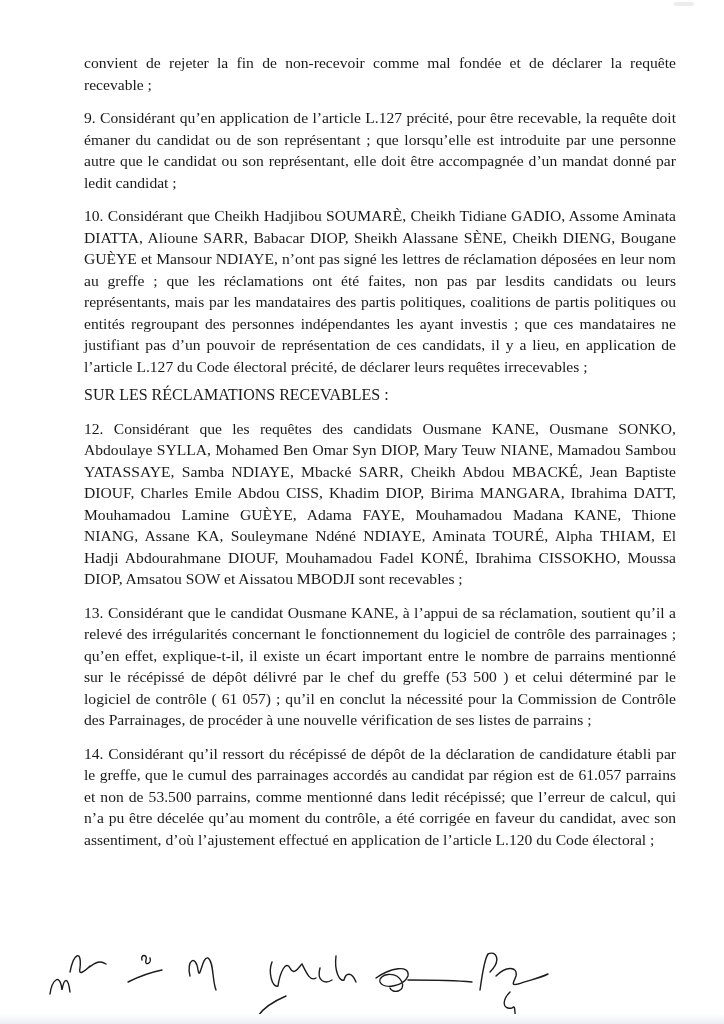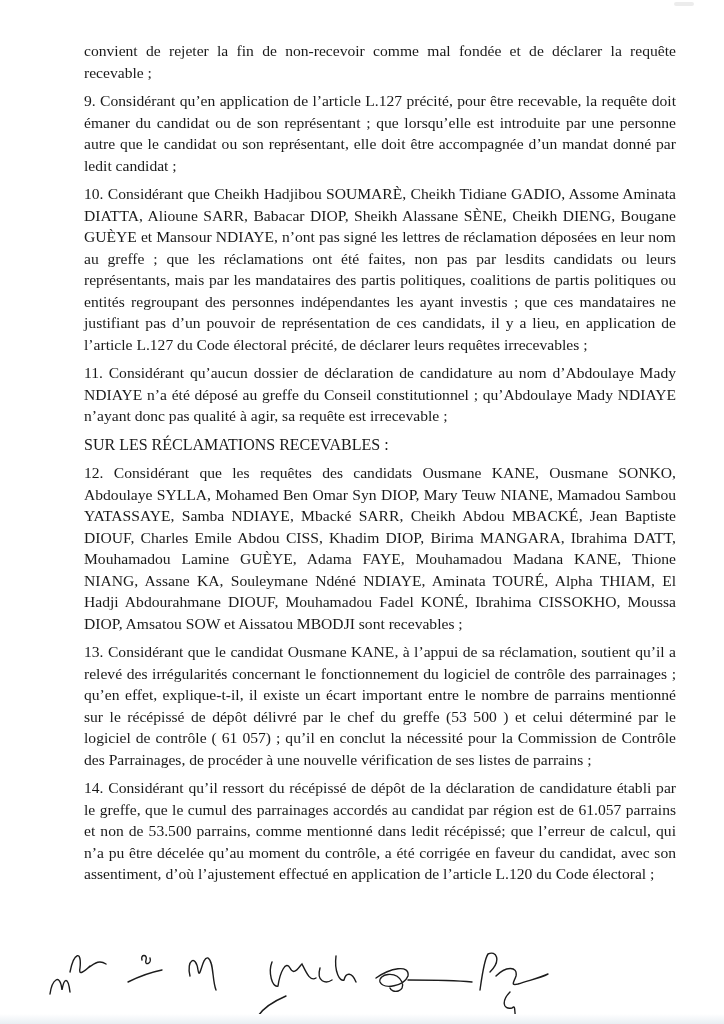--- a/index.html
+++ b/index.html
@@ -7,40 +7,39 @@
     width: 724px; height: 1024px; overflow: hidden;
     background: #ffffff; position: relative;
     font-family: "Liberation Serif", "DejaVu Serif", serif;
     color: #1a1a1a;
   }
   .page { position: absolute; left: 0; top: 0; width: 724px; height: 1024px; }
   .body-text {
     position: absolute; left: 84px; top: 40px; width: 592px;
     font-size: 15.6px; line-height: 21.5px; text-align: justify;
   }
-  .para { margin: 0 0 7px 0; }
+  .para { margin: 12px 0 7px 0; }
   .heading { margin: 0 0 7px 0; font-size: 16px; }
   .signatures { position: absolute; left: 40px; top: 942px; width: 600px; height: 80px; }
   .scan-band {
     position: absolute; left: 0; right: 0; bottom: 0; height: 10px;
     background: linear-gradient(to bottom, #ffffff, #e9eef3);
   }
   .corner-mark { position: absolute; right: 30px; top: 2px; width: 20px; height: 4px; background: #e4e4e4; border-radius: 2px; opacity: .7; }
 </style>
 </head>
 <body>
 
 <div class="page">
   <div class="corner-mark"></div>
 
   <div class="body-text">
     <p class="para">convient de rejeter la fin de non-recevoir comme mal fondée et de déclarer la requête recevable ;</p>
     <p class="para">9. Considérant qu’en application de l’article L.127 précité, pour être recevable, la requête doit émaner du candidat ou de son représentant ; que lorsqu’elle est introduite par une personne autre que le candidat ou son représentant, elle doit être accompagnée d’un mandat donné par ledit candidat ;</p>
     <p class="para">10. Considérant que Cheikh Hadjibou SOUMARÈ, Cheikh Tidiane GADIO, Assome Aminata DIATTA, Alioune SARR, Babacar DIOP, Sheikh Alassane SÈNE, Cheikh DIENG, Bougane GUÈYE et Mansour NDIAYE, n’ont pas signé les lettres de réclamation déposées en leur nom au greffe ; que les réclamations ont été faites, non pas par lesdits candidats ou leurs représentants, mais par les mandataires des partis politiques, coalitions de partis politiques ou entités regroupant des personnes indépendantes les ayant investis ; que ces mandataires ne justifiant pas d’un pouvoir de représentation de ces candidats, il y a lieu, en application de l’article L.127 du Code électoral précité, de déclarer leurs requêtes irrecevables ;</p>
-    <p class="para">11. Considérant qu’aucun dossier de déclaration de candidature au nom d’Abdoulaye Mady NDIAYE n’a été déposé au greffe du Conseil constitutionnel ; qu’Abdoulaye Mady NDIAYE n’ayant donc pas qualité à agir, sa requête est irrecevable ;</p>
     <p class="heading">SUR LES RÉCLAMATIONS RECEVABLES :</p>
     <p class="para">12. Considérant que les requêtes des candidats Ousmane KANE, Ousmane SONKO, Abdoulaye SYLLA, Mohamed Ben Omar Syn DIOP, Mary Teuw NIANE, Mamadou Sambou YATASSAYE, Samba NDIAYE, Mbacké SARR, Cheikh Abdou MBACKÉ, Jean Baptiste DIOUF, Charles Emile Abdou CISS, Khadim DIOP, Birima MANGARA, Ibrahima DATT, Mouhamadou Lamine GUÈYE, Adama FAYE, Mouhamadou Madana KANE, Thione NIANG, Assane KA, Souleymane Ndéné NDIAYE, Aminata TOURÉ, Alpha THIAM, El Hadji Abdourahmane DIOUF, Mouhamadou Fadel KONÉ, Ibrahima CISSOKHO, Moussa DIOP, Amsatou SOW et Aissatou MBODJI sont recevables ;</p>
     <p class="para">13. Considérant que le candidat Ousmane KANE, à l’appui de sa réclamation, soutient qu’il a relevé des irrégularités concernant le fonctionnement du logiciel de contrôle des parrainages ; qu’en effet, explique-t-il, il existe un écart important entre le nombre de parrains mentionné sur le récépissé de dépôt délivré par le chef du greffe (53 500 ) et celui déterminé par le logiciel de contrôle ( 61 057) ; qu’il en conclut la nécessité pour la Commission de Contrôle des Parrainages, de procéder à une nouvelle vérification de ses listes de parrains ;</p>
     <p class="para">14. Considérant qu’il ressort du récépissé de dépôt de la déclaration de candidature établi par le greffe, que le cumul des parrainages accordés au candidat par région est de 61.057 parrains et non de 53.500 parrains, comme mentionné dans ledit récépissé; que l’erreur de calcul, qui n’a pu être décelée qu’au moment du contrôle, a été corrigée en faveur du candidat, avec son assentiment, d’où l’ajustement effectué en application de l’article L.120 du Code électoral ;</p>
   </div>
 
   <svg class="signatures" viewBox="0 0 600 80" fill="none" stroke="#1c1c1c" stroke-width="1.4" stroke-linecap="round">
     <path d="M10 52 C12 38, 20 30, 22 48 C24 36, 28 34, 30 50"></path>
     <path d="M30 30 C34 10, 42 8, 40 26 C38 34, 44 30, 50 24 M48 26 C56 20, 60 18, 66 22"></path>
     <path d="M88 40 C100 34, 112 30, 122 28 M102 18 C100 12, 108 12, 106 18 C104 24, 112 22, 110 16"></path>

